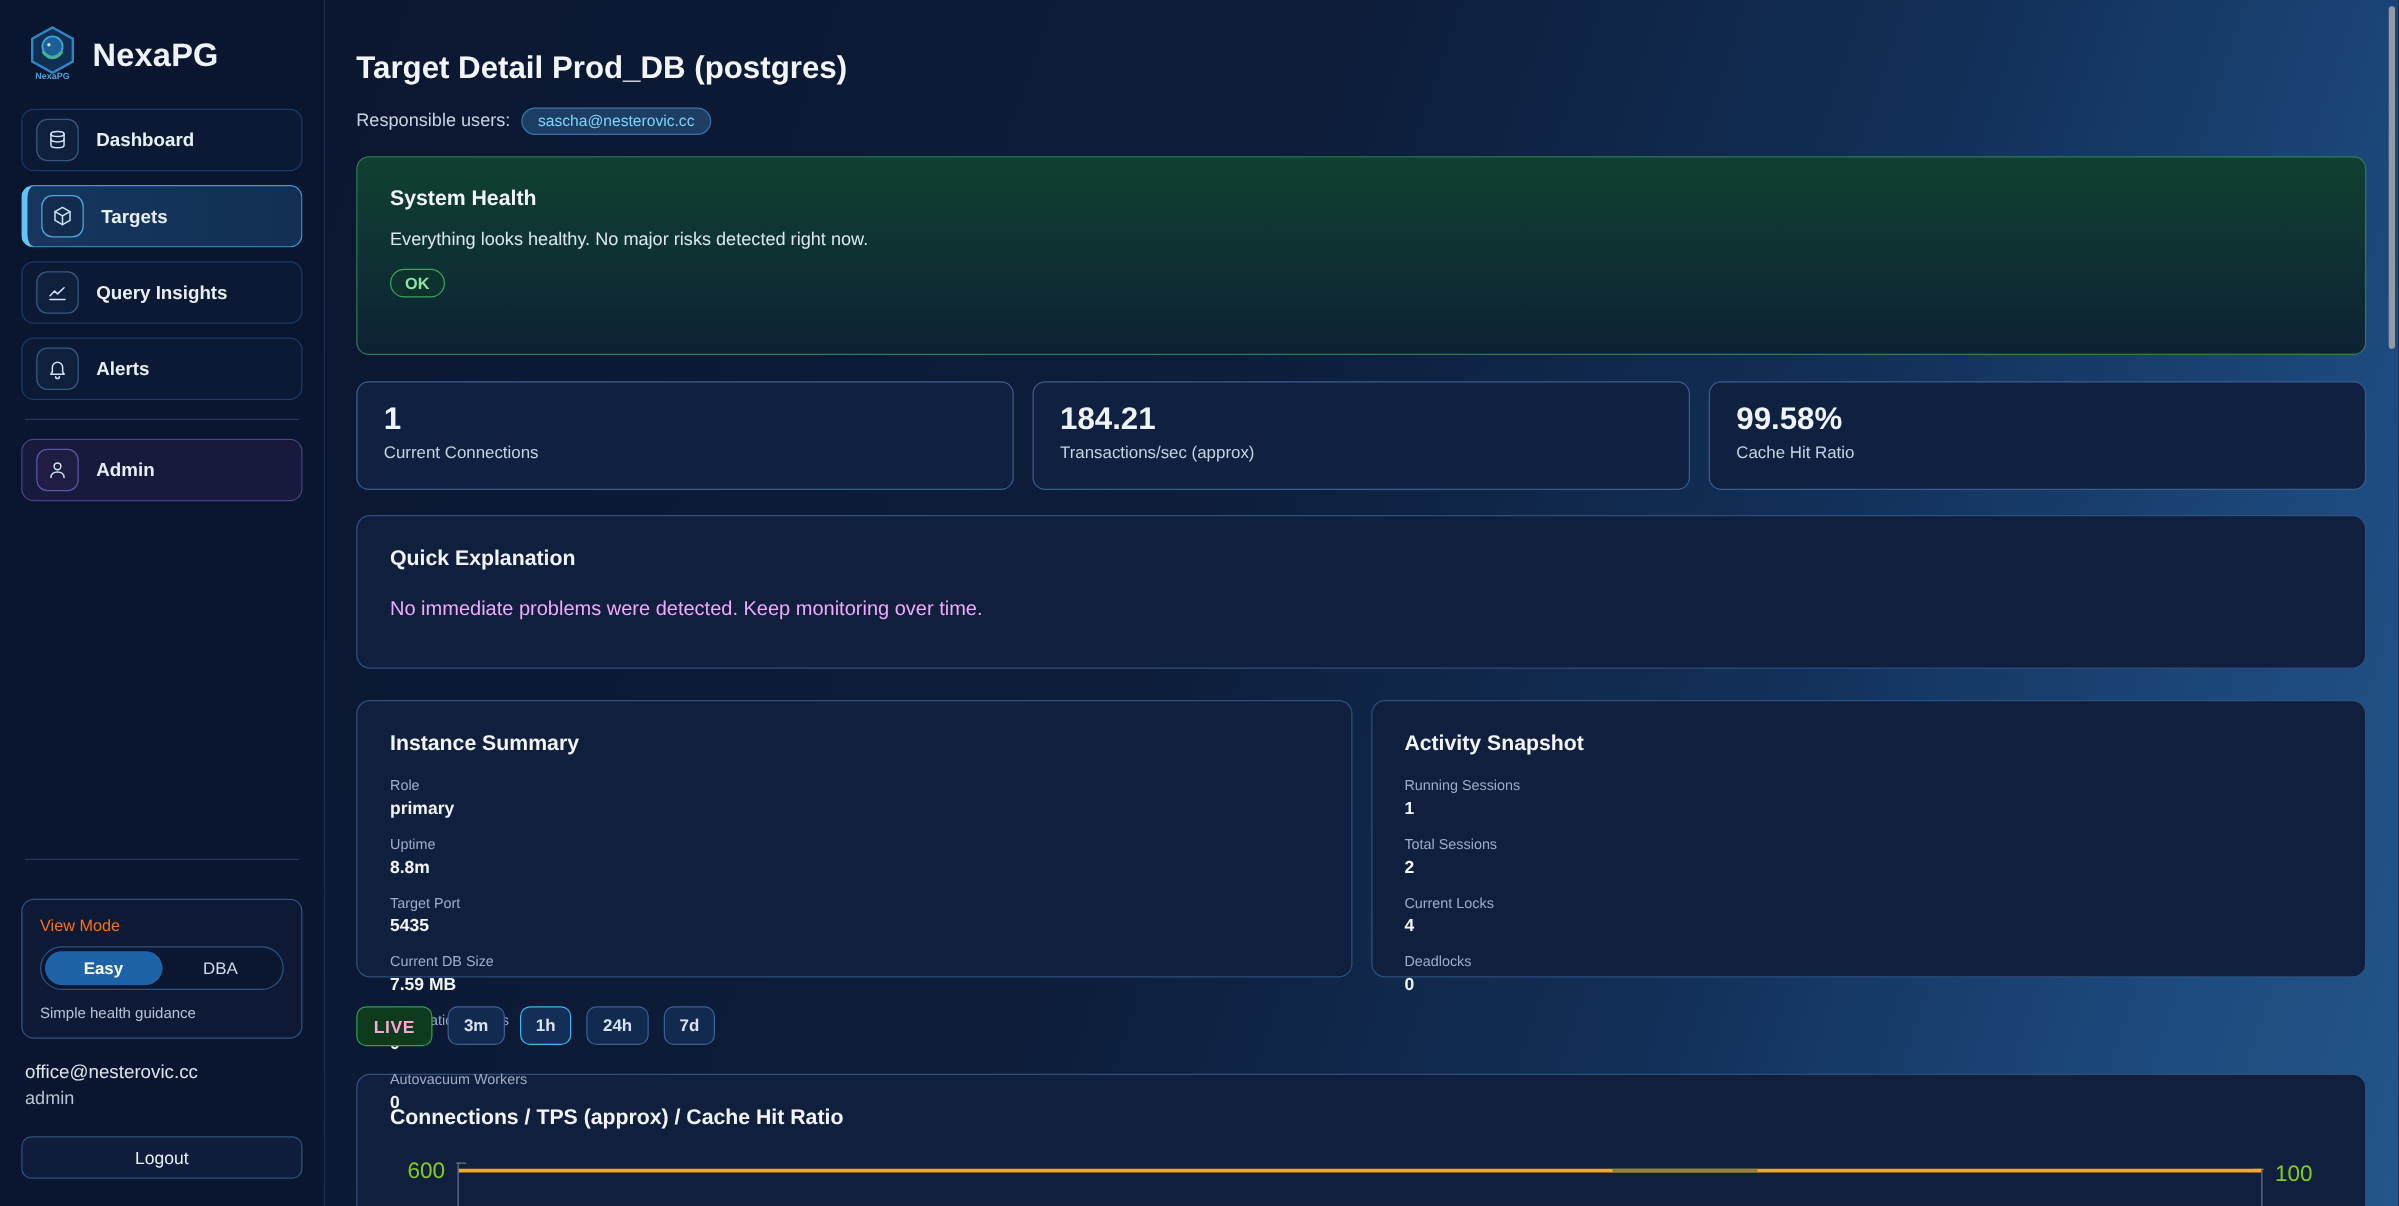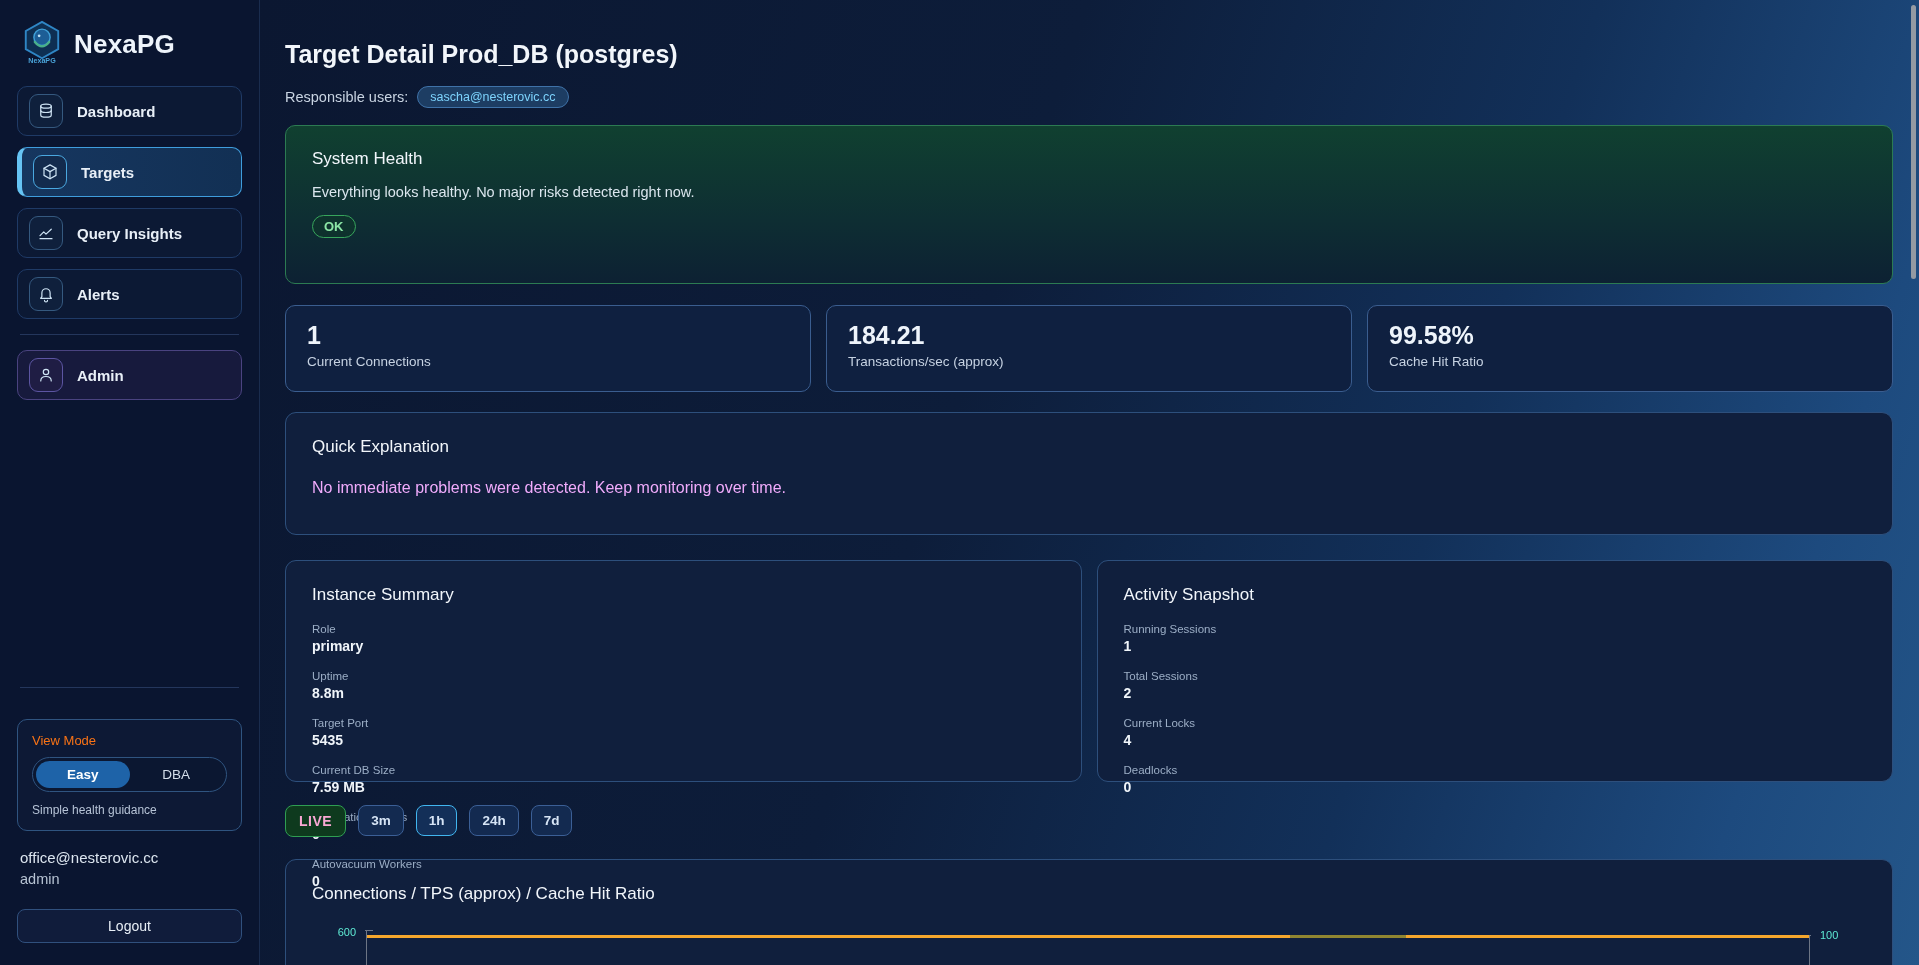--- a/index.html
+++ b/index.html
@@ -93,21 +93,21 @@
     background: #101f3d;
     border: 1px solid #2d4f7c;
     border-radius: 11px;
   }
 
   .health-card {
     margin-top: 16px; height: 159px; padding: 23px 26px;
     border: 1px solid #2c7b52; border-radius: 10px;
     background: linear-gradient(180deg, #104030 0%, #0e2e33 60%, #0d2133 100%);
   }
-  .card-heading { font-size: 17px; font-weight: 400; color: #f2f6fb; }
+  .card-heading { font-size: 17px; font-weight: 700; color: #f2f6fb; }
   .health-msg { margin-top: 15px; font-size: 14.5px; color: #dbe6ee; }
   .ok-badge {
     display: inline-block; margin-top: 15px;
     border: 1.5px solid #37a55c; color: #8ce6a6; background: rgba(16, 58, 38, 0.45);
     border-radius: 14px; padding: 3px 11px; font-size: 13px; font-weight: 700;
   }
 
   .stats-row { margin-top: 21px; display: flex; gap: 15px; }
   .stat-card {
     flex: 1 1 0; height: 87px; padding: 15px 21px;
@@ -145,21 +145,21 @@
   .range-btn.selected { border-color: #41b6f0; background: #132f58; }
 
   .chart-card { margin-top: 22px; height: 420px; padding: 24px 26px; }
   .plot { position: relative; height: 200px; margin: 26px 56px 0 54px; }
   .axis-line-left  { position: absolute; left: 0; top: 0; bottom: 0; width: 1px; background: #6d7585; }
   .axis-line-right { position: absolute; right: 0; top: 5px; bottom: 0; width: 1px; background: #6d7585; }
   .tick-left  { position: absolute; left: -1px; top: 0; width: 8px; height: 1.5px; background: #6d7585; }
   .tick-right { position: absolute; right: -1px; top: 5px; width: 8px; height: 1.5px; background: #6d7585; }
   .series-line { position: absolute; left: 1px; right: 1px; top: 5px; height: 3px; background: #f4a62d; }
   .series-overlap { position: absolute; left: 64%; width: 8%; top: 5px; height: 3px; background: #6f7a33; opacity: 0.75; }
-  .axis-label { position: absolute; font-size: 11px; color: #5eead4; }
+  .axis-label { position: absolute; font-size: 18px; color: #84cc16; }
   .axis-label.left  { right: calc(100% + 10px); top: -4px; }
   .axis-label.right { left: calc(100% + 10px); top: -1px; }
 
   .scrollbar-thumb {
     position: absolute; right: 3px; top: 5px;
     width: 5px; height: 274px; border-radius: 3px;
     background: #949aa3; z-index: 10; cursor: pointer;
   }
 
   svg.nav-ic { stroke: #cfe4f5; fill: none; stroke-width: 1.6; stroke-linecap: round; stroke-linejoin: round; }

